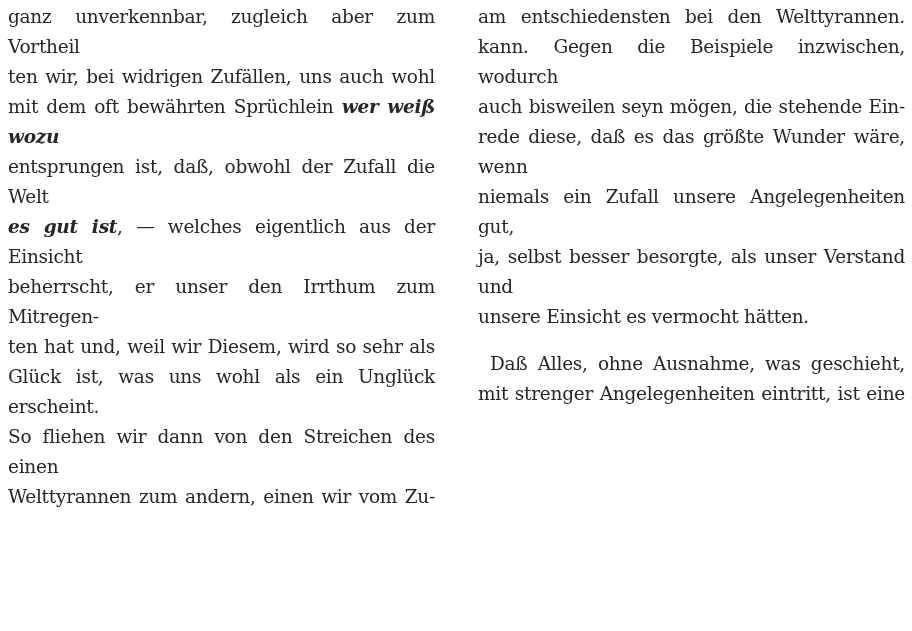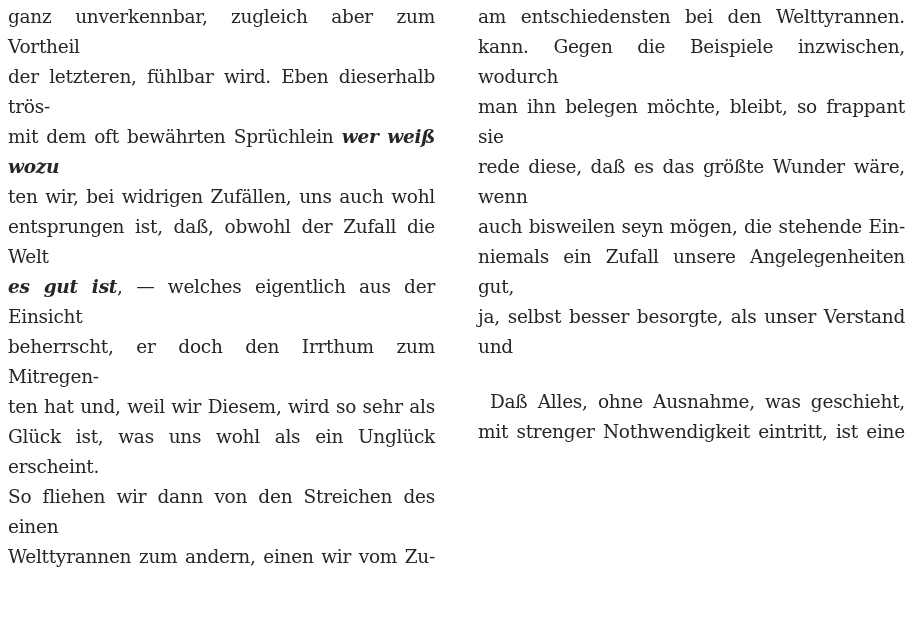--- a/index.html
+++ b/index.html
@@ -24,21 +24,21 @@
     color: #262626;
   }
   .column {
     flex: 0 0 427px;
     width: 427px;
   }
   .para {
     margin: 0;
   }
   .para + .para {
-    margin-top: 25px;
+    margin-top: 17px;
   }
   .line {
     font-size: 18.5px;
     line-height: 30px;
     letter-spacing: -0.25px;
     text-align: justify;
     text-align-last: justify;
     -moz-text-align-last: justify;
   }
   .line.lastline {
@@ -53,41 +53,40 @@
     font-style: italic;
   }
 </style>
 </head>
 <body>
 
 <div class="page" style="background: rgb(255, 255, 255); color: rgb(38, 38, 38);">
   <div class="column">
       <div class="para">
         <div class="line"><span>ganz unverkennbar, zugleich aber zum Vortheil</span></div>
-        <div class="line"><span>der letzteren, fühlbar wird. Eben dieserhalb trös-</span></div>
+        <div class="line"><span>ten wir, bei widrigen Zufällen, uns auch wohl</span></div>
         <div class="line"><span>mit dem oft bewährten Sprüchlein </span><span class="bi">wer weiß wozu</span></div>
-        <div class="line"><span>ten wir, bei widrigen Zufällen, uns auch wohl</span></div>
         <div class="line"><span>entsprungen ist, daß, obwohl der Zufall die Welt</span></div>
         <div class="line"><span class="bi">es gut ist</span><span>, — welches eigentlich aus der Einsicht</span></div>
-        <div class="line"><span>beherrscht, er doch den Irrthum zum Mitregen-</span></div>
+        <div class="line"><span>beherrscht, er unser den Irrthum zum Mitregen-</span></div>
         <div class="line"><span>ten hat und, weil wir Diesem, wird so sehr als</span></div>
         <div class="line"><span>Glück ist, was uns wohl als ein Unglück erscheint.</span></div>
         <div class="line"><span>So fliehen wir dann von den Streichen des einen</span></div>
         <div class="line"><span>Welttyrannen zum andern, einen wir vom Zu-</span></div>
       </div>
     </div>
   <div class="column">
       <div class="para">
         <div class="line"><span>am entschiedensten bei den Welttyrannen.</span></div>
         <div class="line"><span>kann. Gegen die Beispiele inzwischen, wodurch</span></div>
-        <div class="line"><span>man ihn belegen möchte, bleibt, so frappant sie</span></div>
+        <div class="line"><span>auch bisweilen seyn mögen, die stehende Ein-</span></div>
         <div class="line"><span>rede diese, daß es das größte Wunder wäre, wenn</span></div>
-        <div class="line"><span>auch bisweilen seyn mögen, die stehende Ein-</span></div>
         <div class="line"><span>niemals ein Zufall unsere Angelegenheiten gut,</span></div>
         <div class="line"><span>ja, selbst besser besorgte, als unser Verstand und</span></div>
+        <div class="line lastline"><span>unsere Einsicht es vermocht hätten.</span></div>
       </div>
       <div class="para indent">
         <div class="line"><span>Daß Alles, ohne Ausnahme, was geschieht,</span></div>
-        <div class="line"><span>mit strenger Nothwendigkeit eintritt, ist eine</span></div>
+        <div class="line"><span>mit strenger Angelegenheiten eintritt, ist eine</span></div>
         <div class="line"></div>
       </div>
     </div>
 </div>
 
 </body></html>

